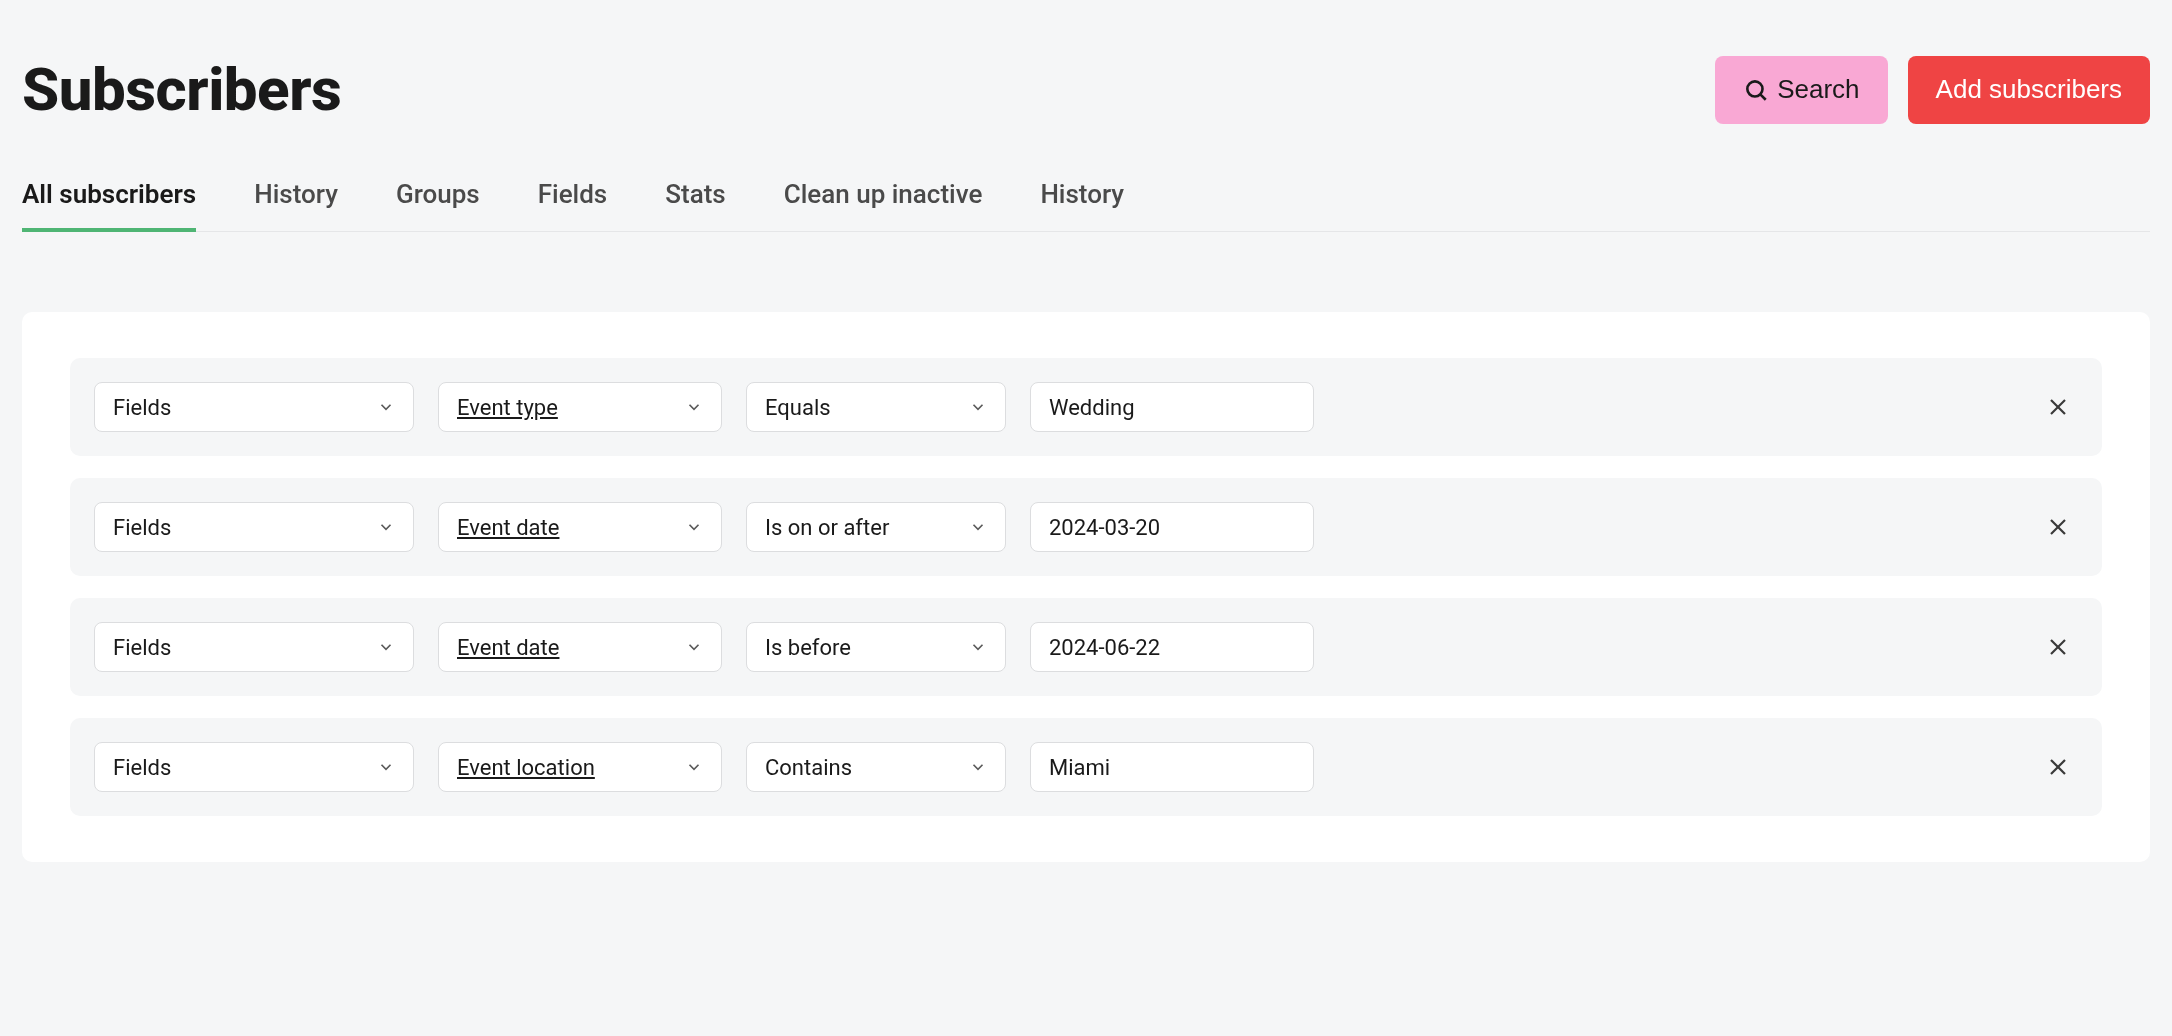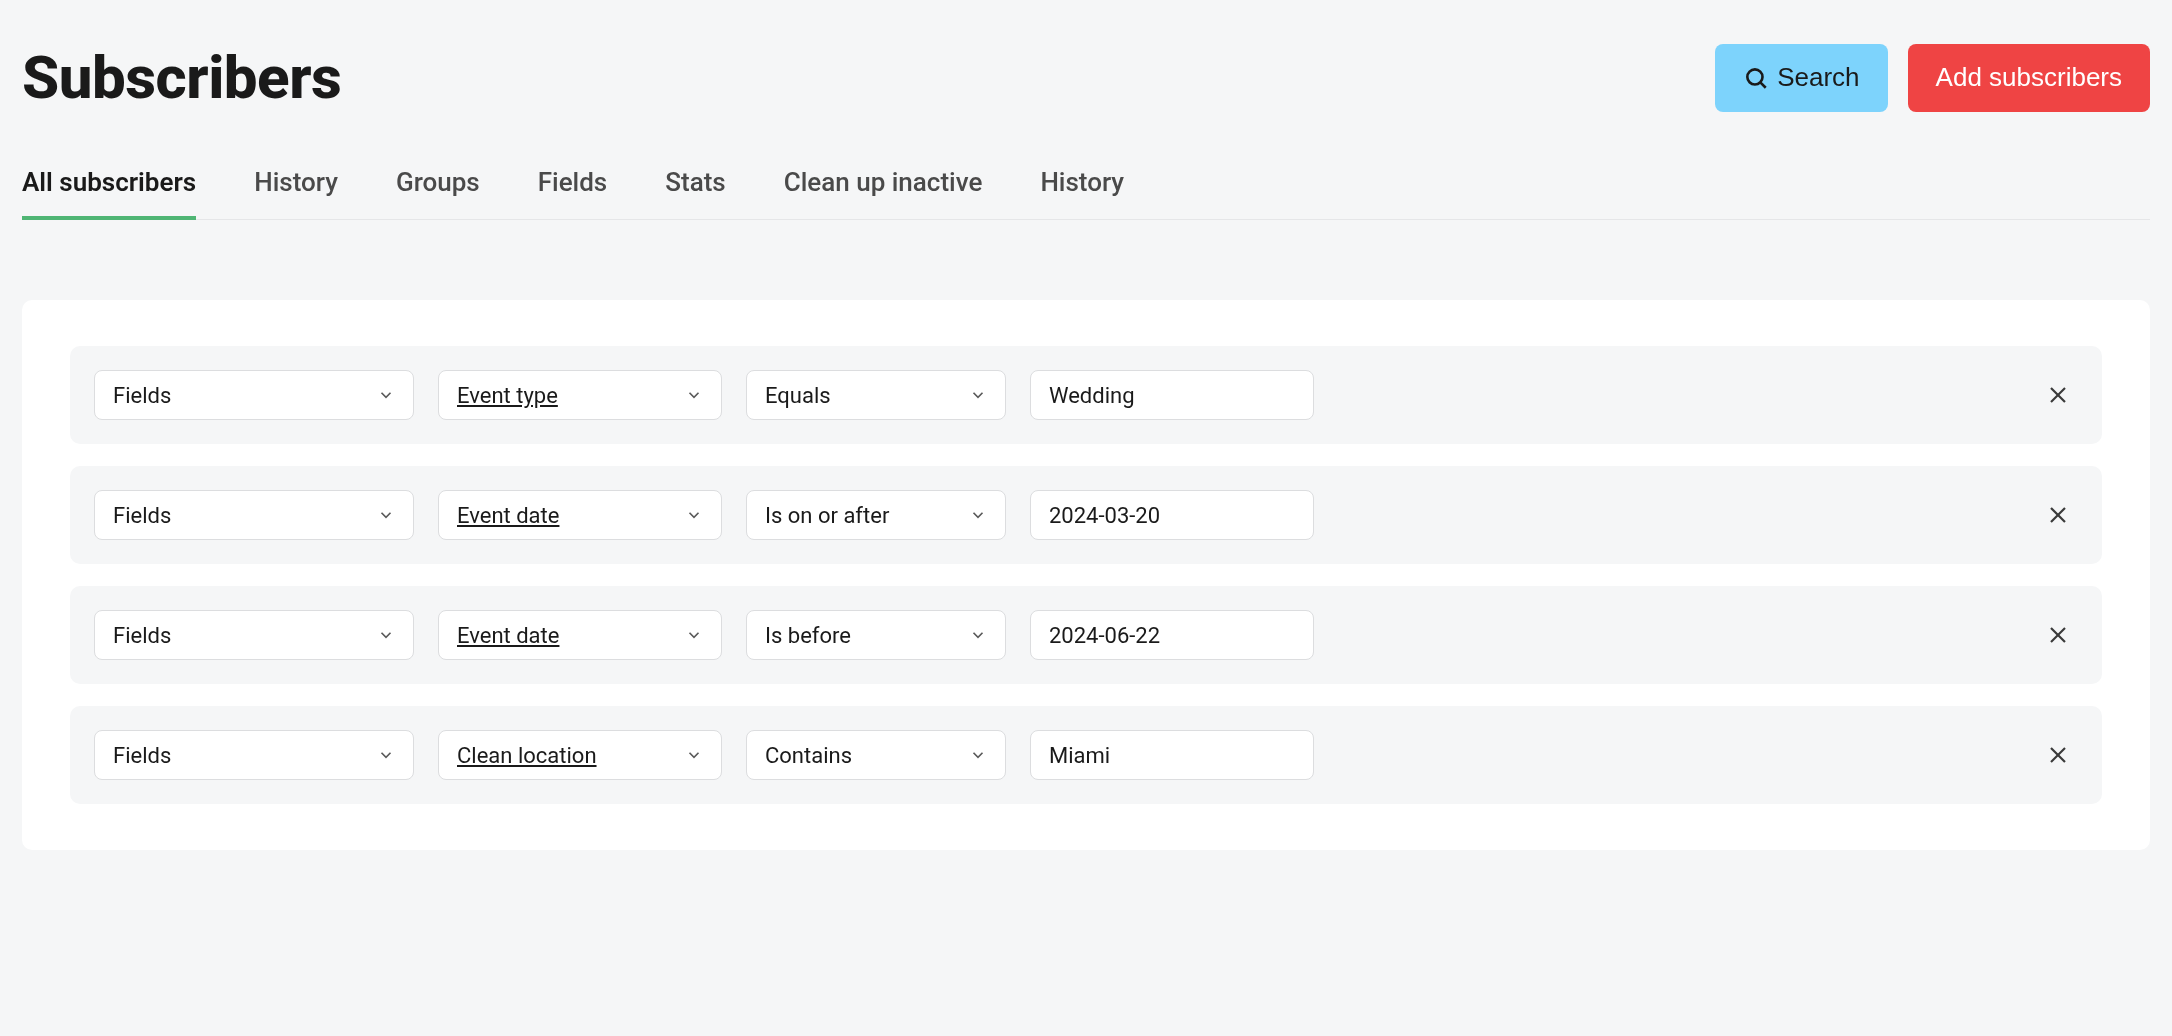--- a/index.html
+++ b/index.html
@@ -6,21 +6,21 @@
   body {
     font-family: -apple-system, BlinkMacSystemFont, "Segoe UI", Roboto, Helvetica, Arial, sans-serif;
     background: #f5f6f7;
     color: #1a1a1a;
     width: 2172px;
     height: 1036px;
     overflow: hidden;
   }
 
   .page {
-    padding: 4px 22px;
+    padding: 16px 22px;
   }
 
   .header {
     display: flex;
     justify-content: space-between;
     align-items: center;
     padding-top: 38px;
     padding-bottom: 10px;
   }
 
@@ -45,21 +45,21 @@
     height: 68px;
     padding: 0 28px;
     border-radius: 8px;
     font-size: 26px;
     font-weight: 500;
     border: none;
     cursor: pointer;
   }
 
   .btn-secondary {
-    background: #7dd3fc;
+    background: #f9a8d4;
     color: #1a1a1a;
   }
 
   .btn-primary {
     background: #ef4444;
     color: #ffffff;
   }
 
   .search-icon-svg {
     width: 26px;
@@ -309,21 +309,21 @@
     </div>
 
     <div class="filter-row">
       <div class="select sel-1">
         <span>Fields</span>
         <svg class="chevron" viewBox="0 0 24 24">
             <polyline points="6 9 12 15 18 9"></polyline>
           </svg>
       </div>
       <div class="select sel-2">
-        <span>Clean location</span>
+        <span>Event location</span>
         <svg class="chevron" viewBox="0 0 24 24">
             <polyline points="6 9 12 15 18 9"></polyline>
           </svg>
       </div>
       <div class="select sel-3">
         <span>Contains</span>
         <svg class="chevron" viewBox="0 0 24 24">
             <polyline points="6 9 12 15 18 9"></polyline>
           </svg>
       </div>

